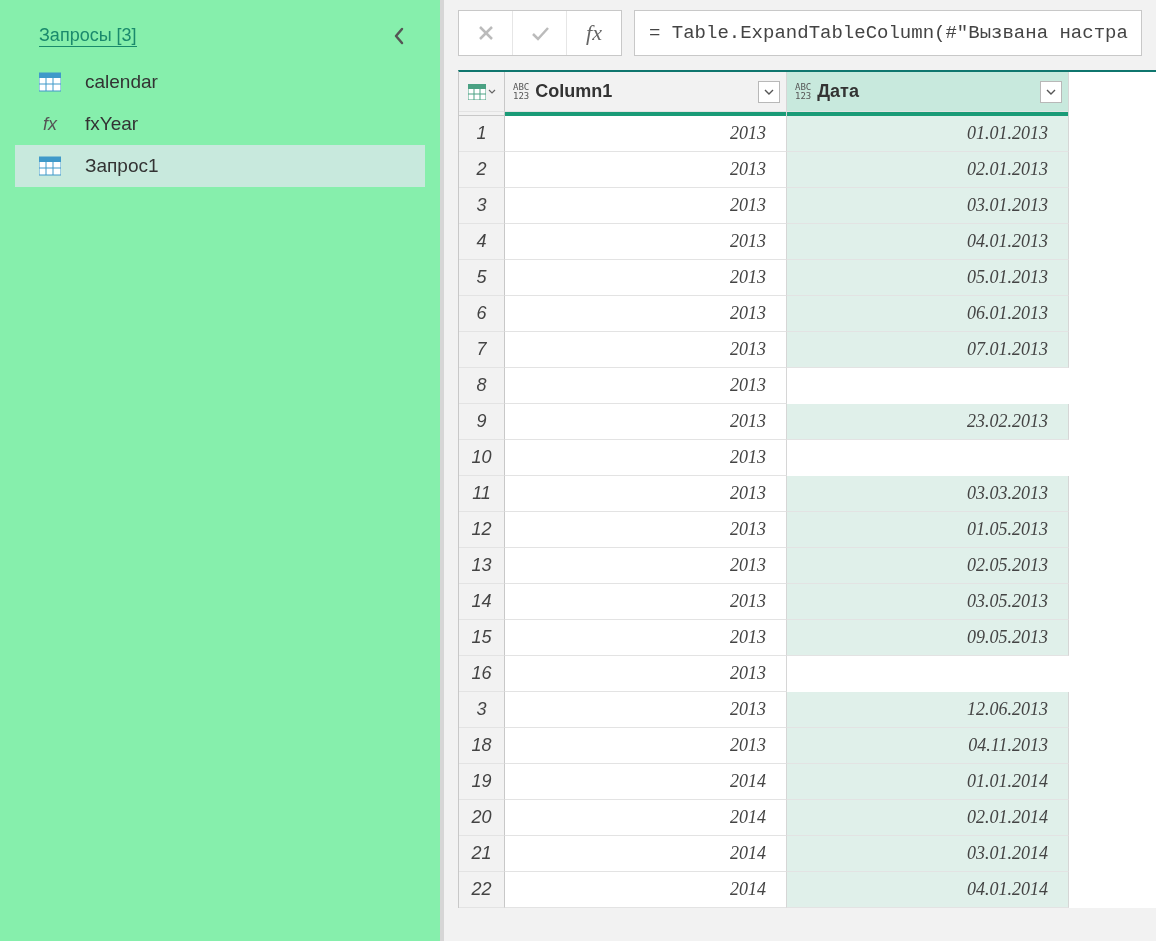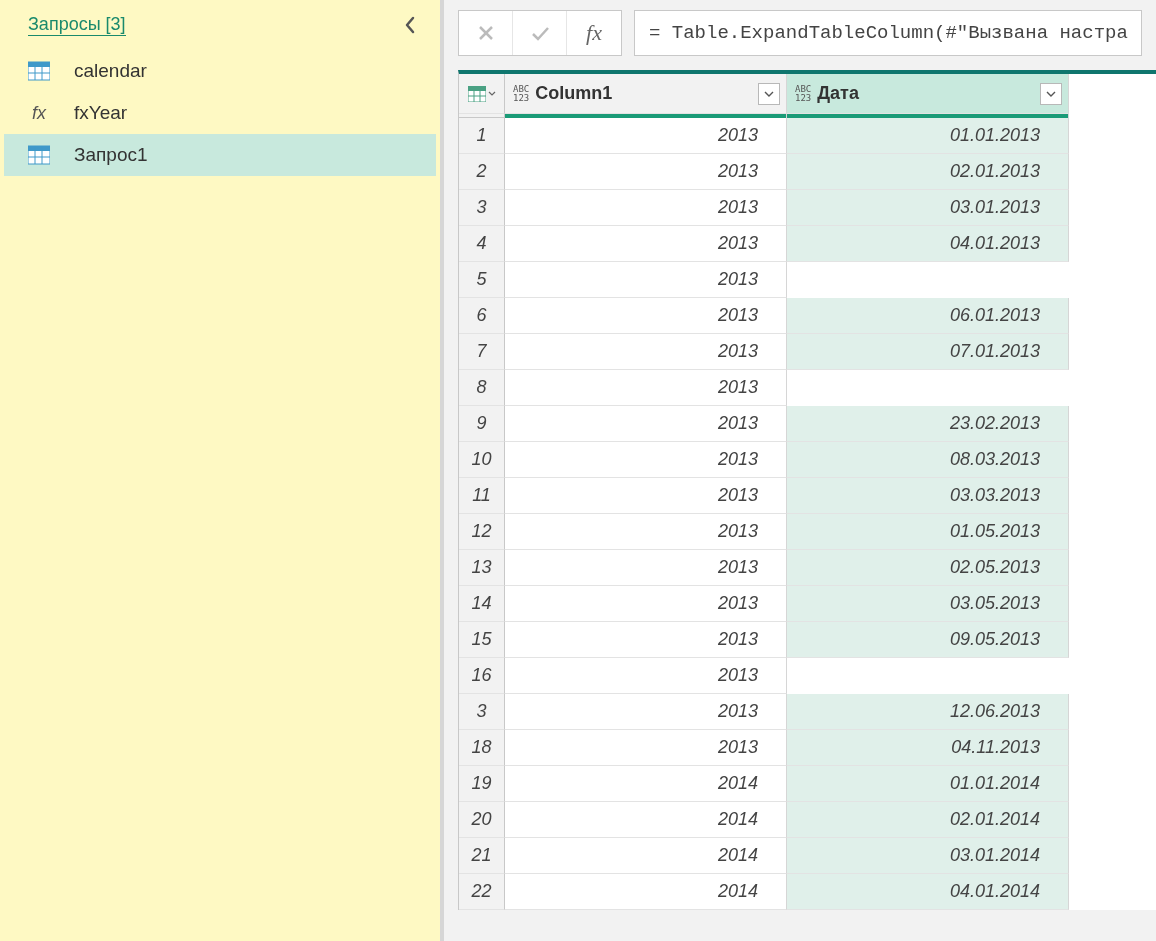--- a/index.html
+++ b/index.html
@@ -11,23 +11,23 @@
     overflow: hidden;
     width: 1156px;
     height: 941px;
   }
   .app {
     display: flex;
     height: 100%;
   }
   .sidebar {
     width: 444px;
-    background: #fef9c3;
+    background: #86efac;
     border-right: 4px solid #d6d6d6;
-    padding: 4px;
+    padding: 15px;
   }
   .sidebar-header {
     display: flex;
     align-items: center;
     justify-content: space-between;
     padding: 10px 18px 10px 24px;
     font-size: 18px;
     color: #1a8a6c;
   }
   .sidebar-header-label {
@@ -93,21 +93,21 @@
     overflow: hidden;
     white-space: nowrap;
   }
 
   .grid-wrap {
     flex:1;
     padding: 0 0 0 14px;
     overflow: hidden;
   }
   .grid {
-    border-top: 4px solid #0f766e;
+    border-top: 2px solid #0f766e;
     border-left: 1px solid #c8c8c8;
     background: #fff;
   }
   .grid-row { display:flex; }
   .gcell {
     border-right: 1px solid #d6d6d6;
     border-bottom: 1px solid #e3e3e3;
     height: 36px;
     display:flex;
     align-items:center;
@@ -144,21 +144,21 @@
   }
   .dropdown-btn svg { width:10px; height:8px; }
 
   .type-bar { height:4px; display:flex; }
   .type-bar .rownum-col { height:4px; border-bottom:1px solid #c8c8c8; }
   .type-bar .bar { height:4px; border-right:1px solid #d6d6d6; }
   .bar.c1 { width:282px; background:#1a9b77; }
   .bar.c2 { width:282px; background:#1a9b77; }
 
   .data-row .gcell { font-style: italic; color:#444; }
-  .data-row .col1, .data-row .col2 { justify-content:flex-end; padding-right: 28px; }
+  .data-row .col1, .data-row .col2 { justify-content:flex-end; padding-right: 20px; font-family: Liberation Serif, serif; }
   .data-row .col2 { background:#e0f0ea; }
   .corner-btn {
     width:100%; height:100%; display:flex; align-items:center; justify-content:center; gap:2px;
   }
   .corner-btn svg.tbl { width:18px; height:16px; }
   .corner-btn svg.chev { width:8px; height:6px; }
 </style>
 </head>
 <body>
 
@@ -299,20 +299,21 @@
               <div class="gcell col2">03.01.2013</div>
             </div>
             <div class="grid-row data-row">
               <div class="gcell rownum-col">4</div>
               <div class="gcell col1">2013</div>
               <div class="gcell col2">04.01.2013</div>
             </div>
             <div class="grid-row data-row">
               <div class="gcell rownum-col">5</div>
               <div class="gcell col1">2013</div>
+              <div class="gcell col2">05.01.2013</div>
             </div>
             <div class="grid-row data-row">
               <div class="gcell rownum-col">6</div>
               <div class="gcell col1">2013</div>
               <div class="gcell col2">06.01.2013</div>
             </div>
             <div class="grid-row data-row">
               <div class="gcell rownum-col">7</div>
               <div class="gcell col1">2013</div>
               <div class="gcell col2">07.01.2013</div>
@@ -322,21 +323,20 @@
               <div class="gcell col1">2013</div>
             </div>
             <div class="grid-row data-row">
               <div class="gcell rownum-col">9</div>
               <div class="gcell col1">2013</div>
               <div class="gcell col2">23.02.2013</div>
             </div>
             <div class="grid-row data-row">
               <div class="gcell rownum-col">10</div>
               <div class="gcell col1">2013</div>
-              <div class="gcell col2">08.03.2013</div>
             </div>
             <div class="grid-row data-row">
               <div class="gcell rownum-col">11</div>
               <div class="gcell col1">2013</div>
               <div class="gcell col2">03.03.2013</div>
             </div>
             <div class="grid-row data-row">
               <div class="gcell rownum-col">12</div>
               <div class="gcell col1">2013</div>
               <div class="gcell col2">01.05.2013</div>

